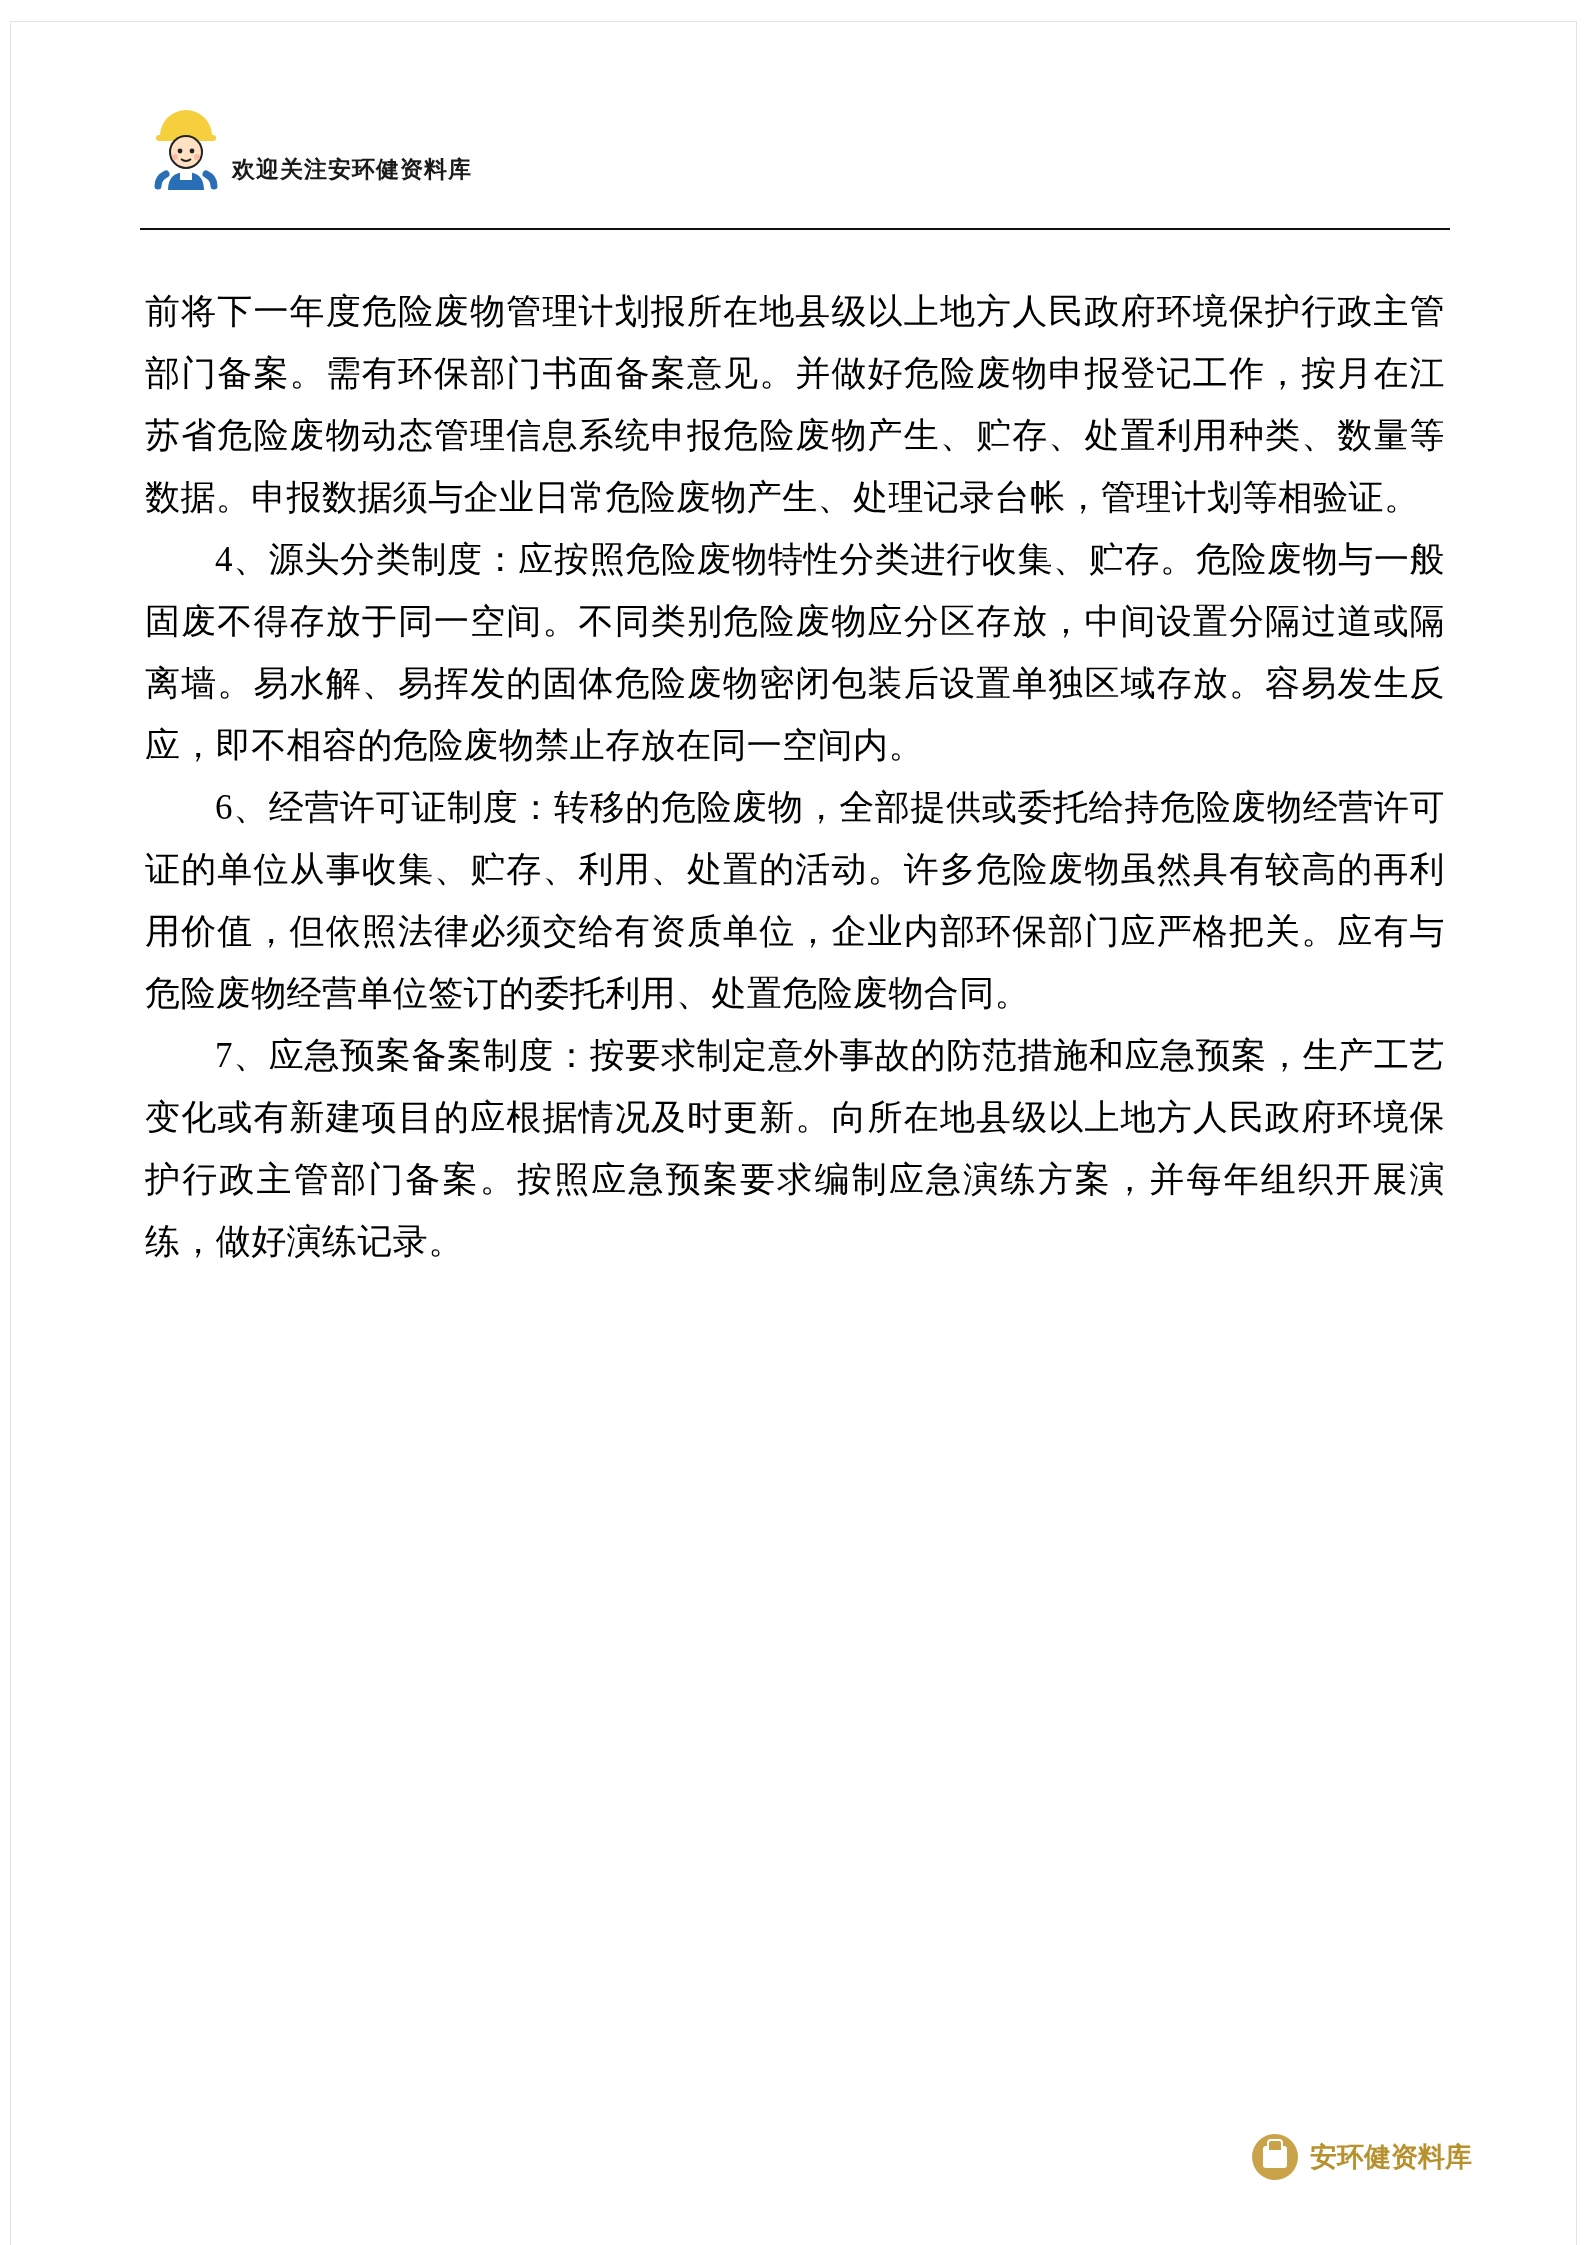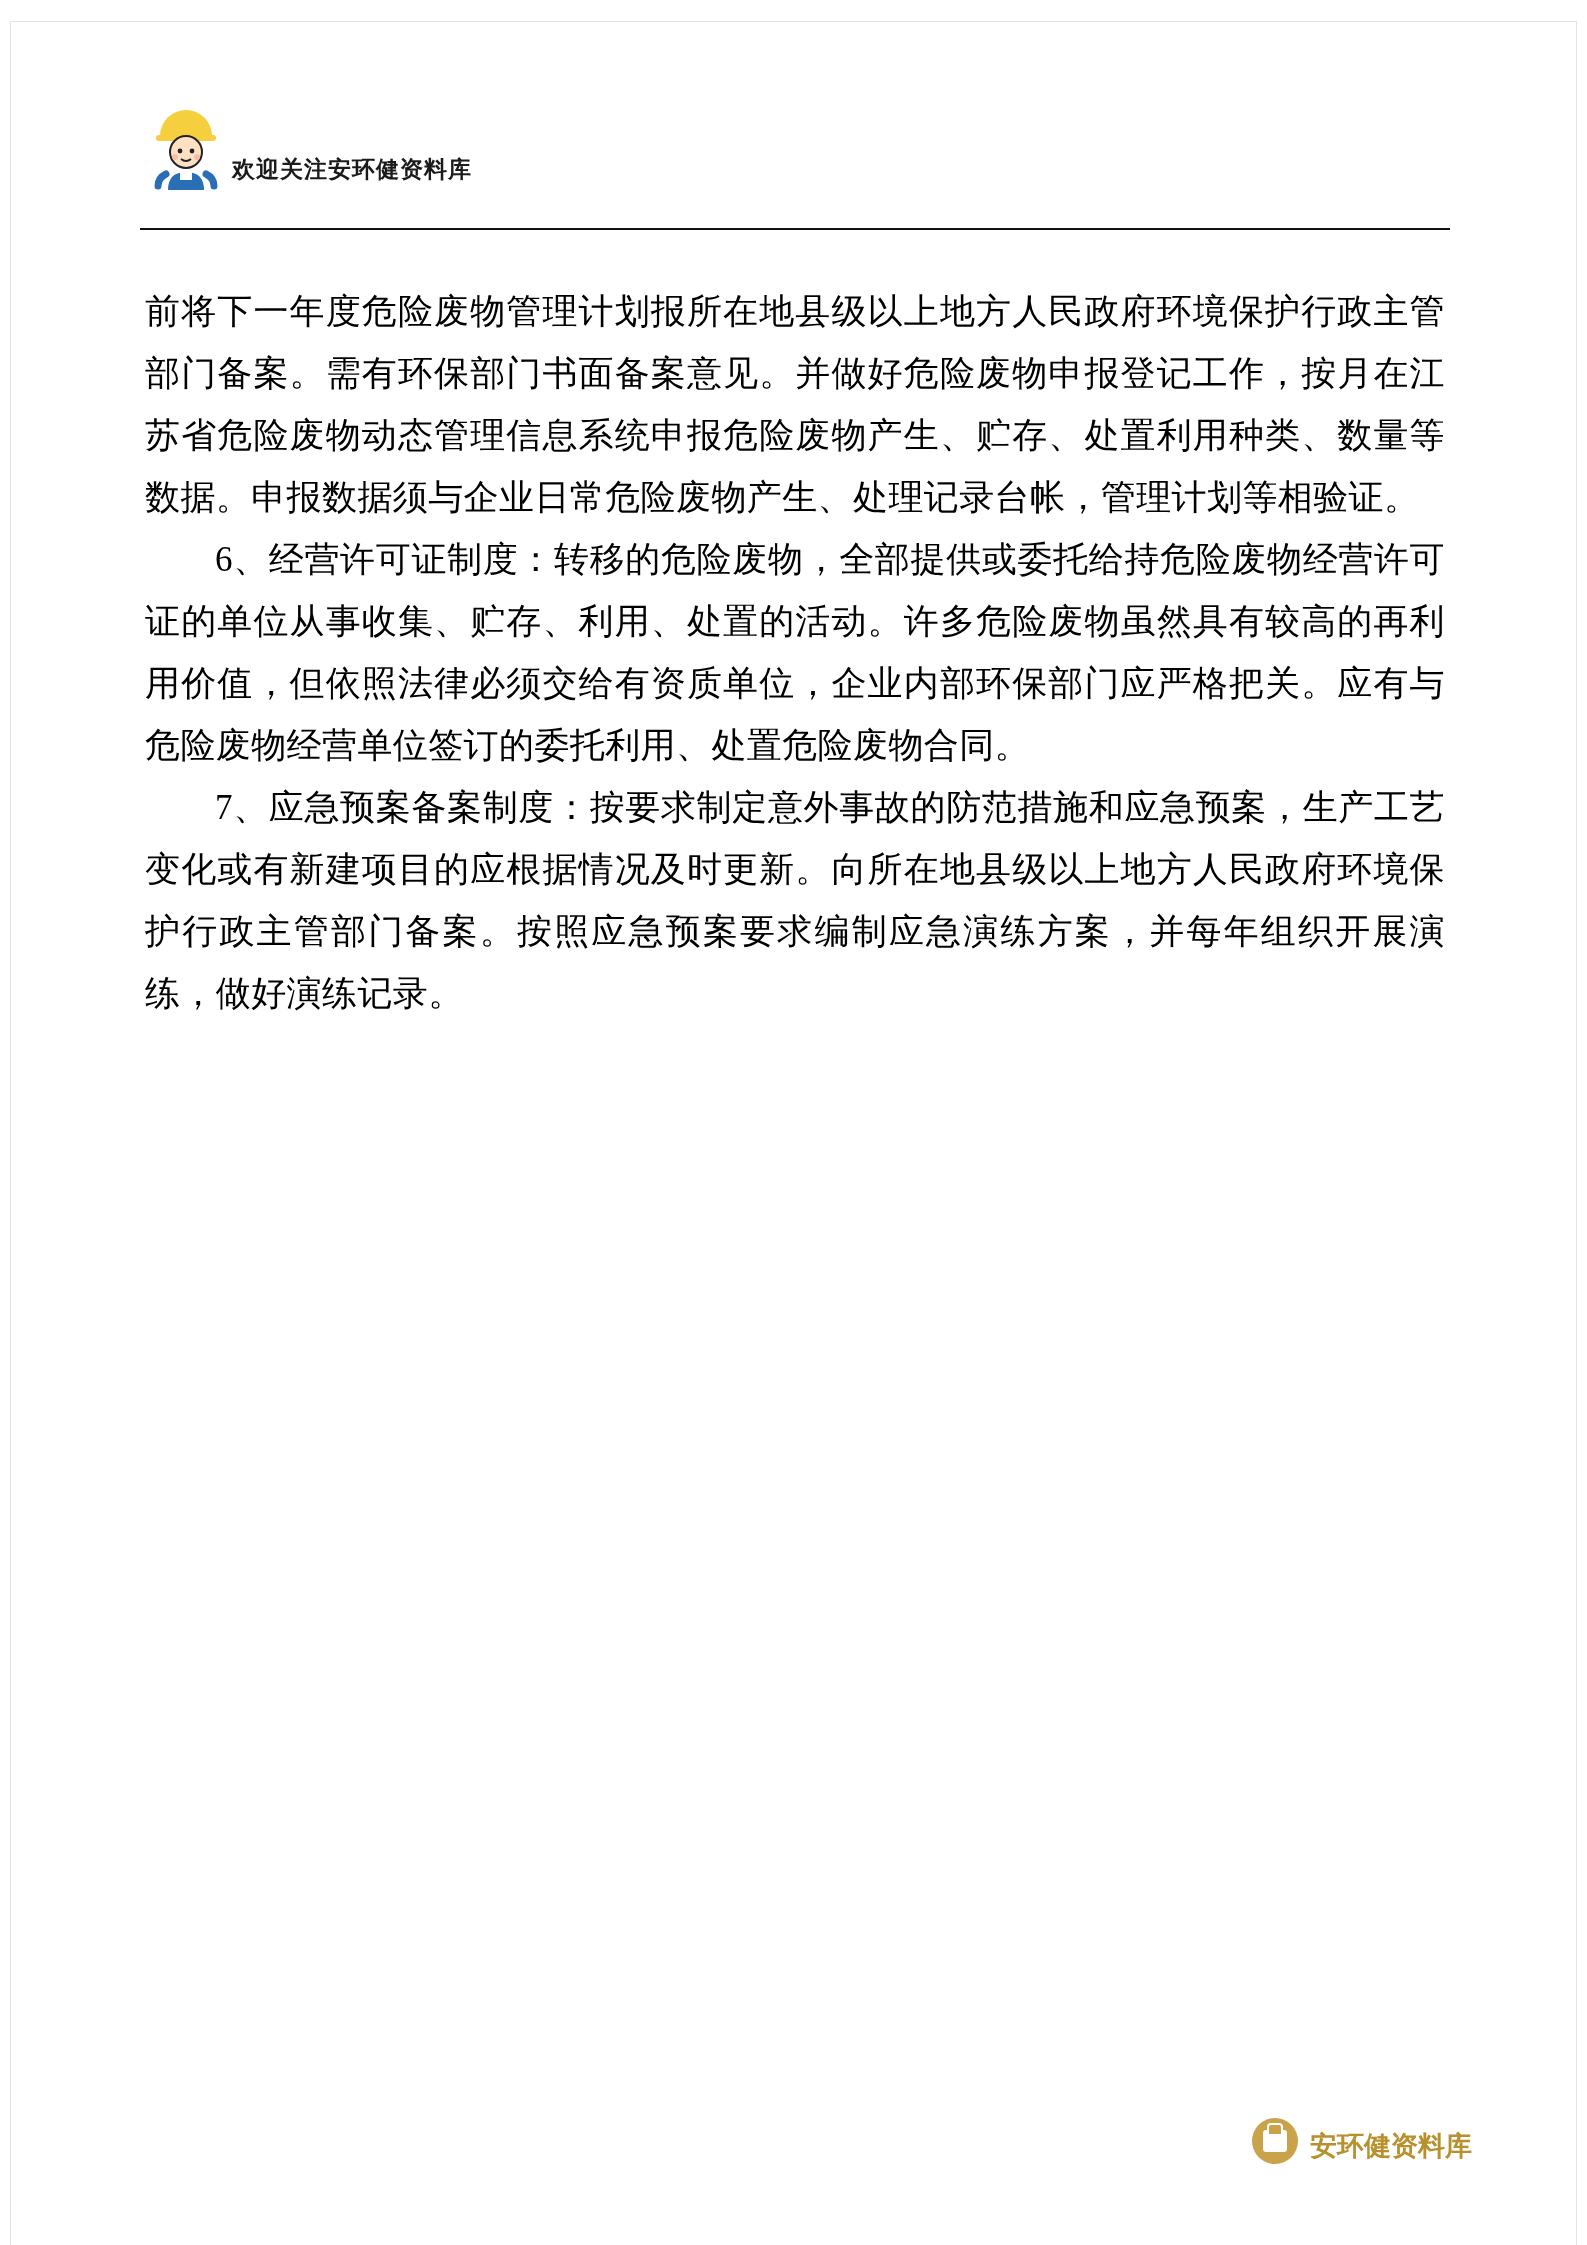--- a/index.html
+++ b/index.html
@@ -83,23 +83,23 @@
     color: #000000;
   }
   .para.indent {
     text-indent: 70px;
   }
 
   
   .footer {
     position: absolute;
     right: 115px;
-    bottom: 92px;
+    bottom: 76px;
     display: flex;
-    align-items: flex-end;
+    align-items: center;
     gap: 12px;
   }
   .footer-icon {
     width: 46px;
     height: 46px;
     border-radius: 50%;
     background: #c9a24a;
     position: relative;
     flex: none;
   }
@@ -157,20 +157,21 @@
 
       <path d="M16 68 q-8 4 -8 12" stroke="#2a6fb5" stroke-width="7" fill="none" stroke-linecap="round"></path>
       <path d="M56 68 q8 4 8 12" stroke="#2a6fb5" stroke-width="7" fill="none" stroke-linecap="round"></path>
     </svg>
     <div class="header-title">欢迎关注安环健资料库</div>
     <div class="header-rule"></div>
   </div>
 
   <div class="content">
     <p class="para">前将下一年度危险废物管理计划报所在地县级以上地方人民政府环境保护行政主管部门备案。需有环保部门书面备案意见。并做好危险废物申报登记工作，按月在江苏省危险废物动态管理信息系统申报危险废物产生、贮存、处置利用种类、数量等数据。申报数据须与企业日常危险废物产生、处理记录台帐，管理计划等相验证。</p>
+    <p class="para indent">4、源头分类制度：应按照危险废物特性分类进行收集、贮存。危险废物与一般固废不得存放于同一空间。不同类别危险废物应分区存放，中间设置分隔过道或隔离墙。易水解、易挥发的固体危险废物密闭包装后设置单独区域存放。容易发生反应，即不相容的危险废物禁止存放在同一空间内。</p>
     <p class="para indent">6、经营许可证制度：转移的危险废物，全部提供或委托给持危险废物经营许可证的单位从事收集、贮存、利用、处置的活动。许多危险废物虽然具有较高的再利用价值，但依照法律必须交给有资质单位，企业内部环保部门应严格把关。应有与危险废物经营单位签订的委托利用、处置危险废物合同。</p>
     <p class="para indent">7、应急预案备案制度：按要求制定意外事故的防范措施和应急预案，生产工艺变化或有新建项目的应根据情况及时更新。向所在地县级以上地方人民政府环境保护行政主管部门备案。按照应急预案要求编制应急演练方案，并每年组织开展演练，做好演练记录。</p>
   </div>
 
   <div class="footer">
     <span class="footer-icon"></span>
     <span class="footer-text">安环健资料库</span>
   </div>
 </div>
 

